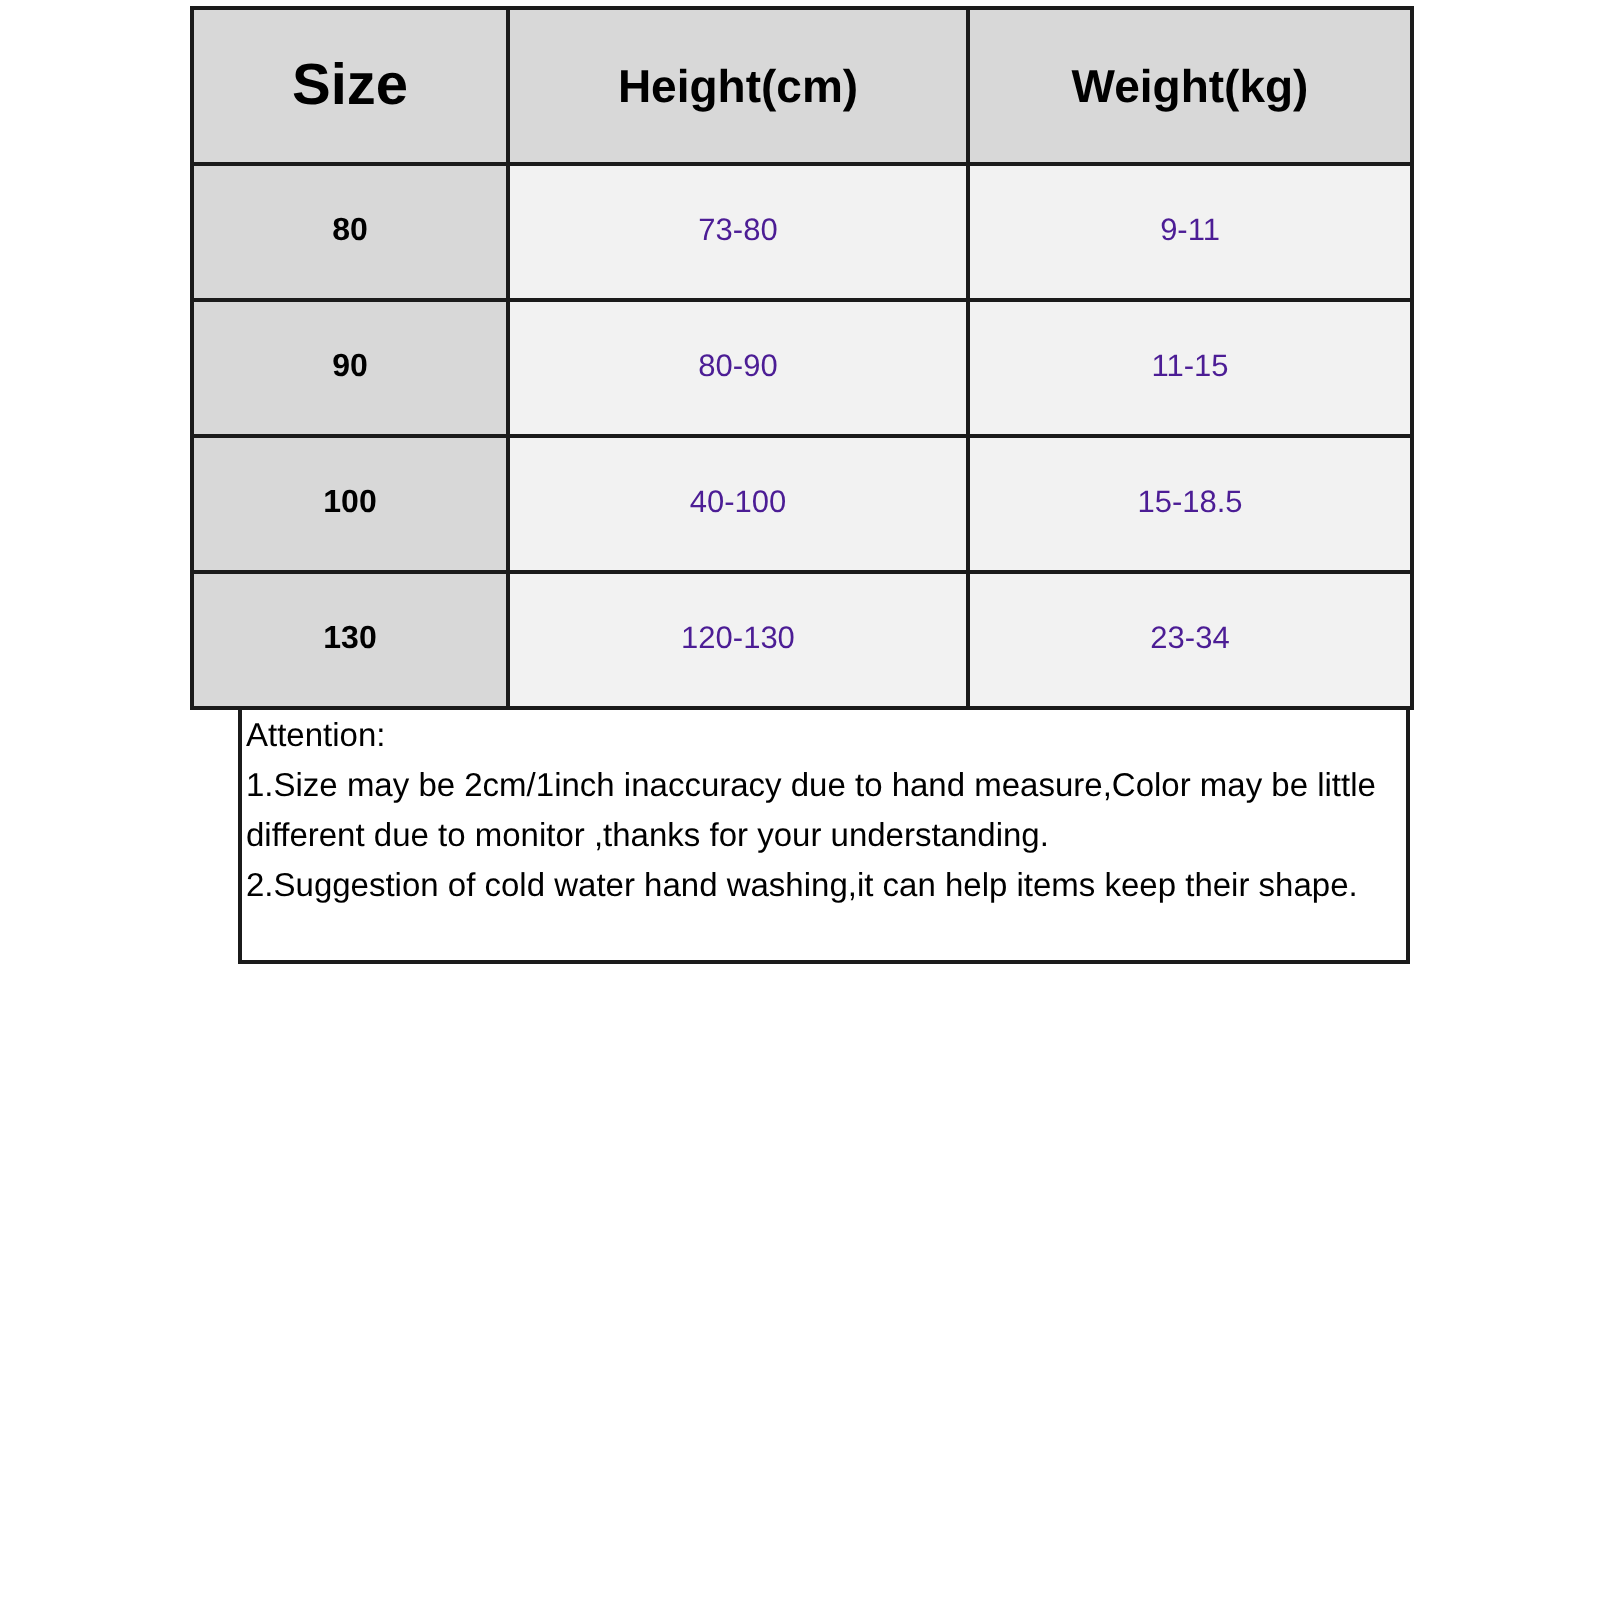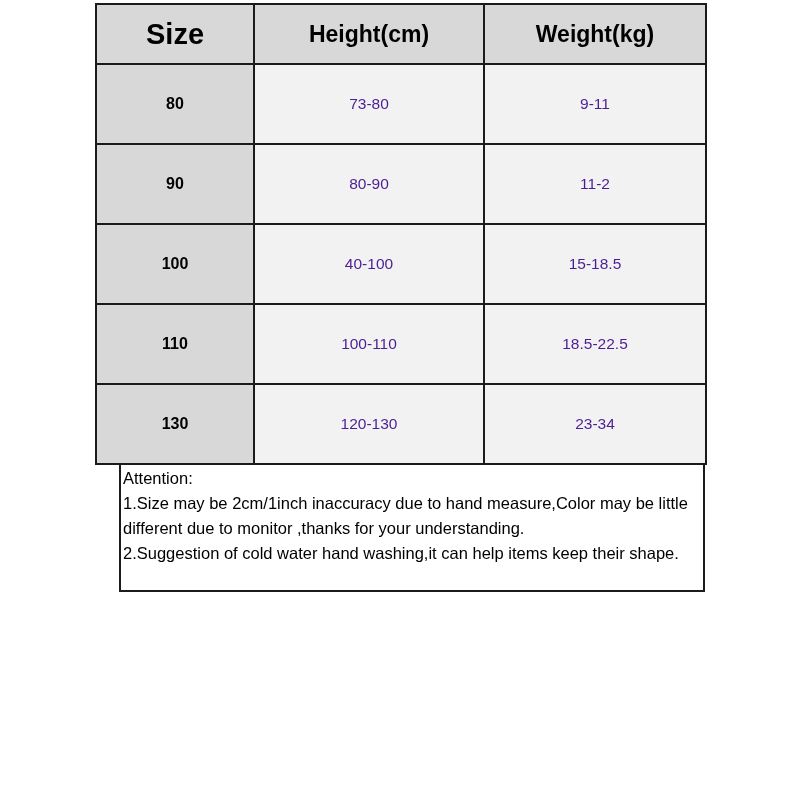--- a/index.html
+++ b/index.html
@@ -78,24 +78,24 @@
     border-top:9px solid #149414;border-right:9px solid transparent;
   }
   .title-text{font-size:19px;font-weight:bold;}
 
   
   table.size-table{width:610px;border-collapse:collapse;table-layout:fixed;}
   table.size-table th,table.size-table td{
     border:2px solid var(--border);text-align:center;vertical-align:middle;box-sizing:border-box;padding:0;
   }
   col.c-size{width:158px;} col.c-height{width:230px;} col.c-weight{width:222px;}
-  thead tr{height:60px;}
+  thead tr{height:78px;}
   thead th{background:var(--header-bg);font-size:23px;font-weight:bold;}
   thead th.col-size-header{font-size:29px;}
-  tbody tr{height:80px;}
+  tbody tr{height:68px;}
   tbody th.size-val{background:var(--header-bg);font-size:16px;font-weight:bold;}
   tbody td{background:var(--cell-bg);font-size:15.5px;font-weight:normal;color:#4c1d95;}
 
   
   .attention-box{
     border:2px solid var(--border);border-top:none;background:#ffffff;box-sizing:border-box;
     min-height:127px;padding:1px 4px 8px 2px;font-size:16.5px;line-height:25px;margin-left:24px;
   }
   .attention-box p{margin:0;}
 </style>
@@ -121,31 +121,26 @@
       </thead>
       <tbody>
         <tr>
           <th class="size-val">80</th>
           <td>73-80</td>
           <td>9-11</td>
         </tr>
         <tr>
           <th class="size-val">90</th>
           <td>80-90</td>
-          <td>11-2</td>
+          <td>11-15</td>
         </tr>
         <tr>
           <th class="size-val">100</th>
           <td>40-100</td>
           <td>15-18.5</td>
-        </tr>
-        <tr>
-          <th class="size-val">110</th>
-          <td>100-110</td>
-          <td>18.5-22.5</td>
         </tr>
         <tr>
           <th class="size-val">130</th>
           <td>120-130</td>
           <td>23-34</td>
         </tr>
       </tbody>
     </table>
 
     <div class="attention-box">

